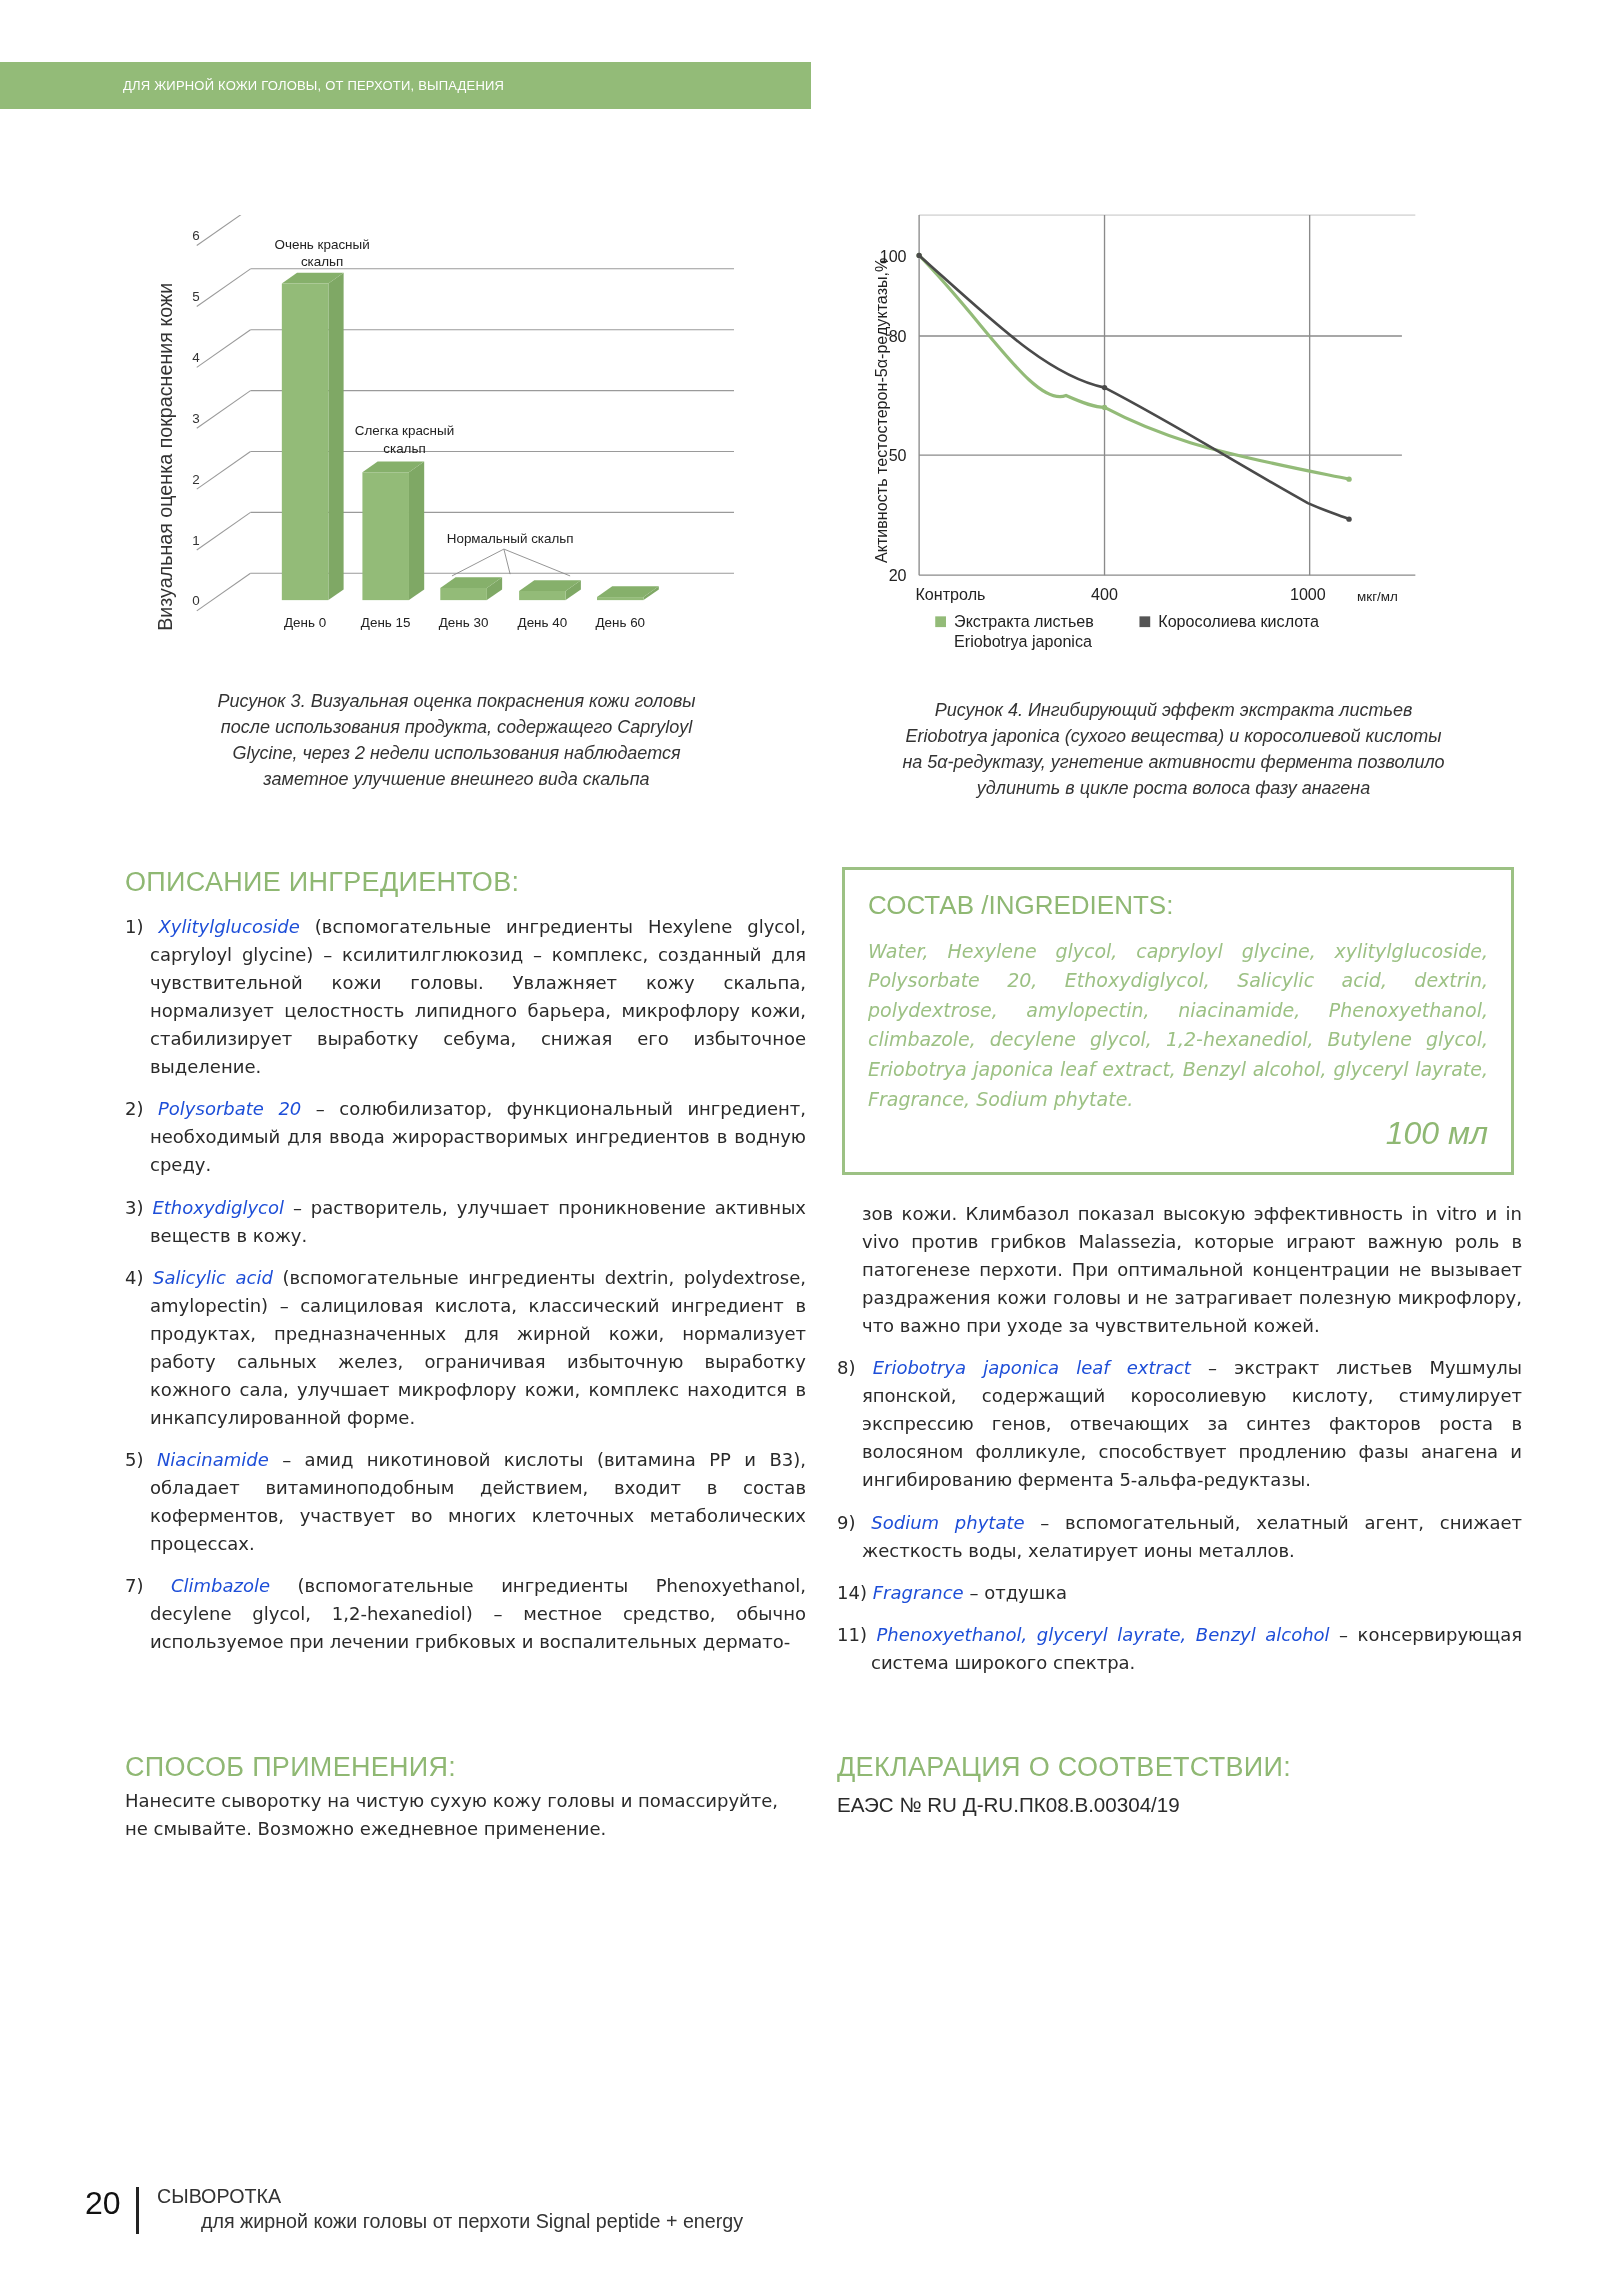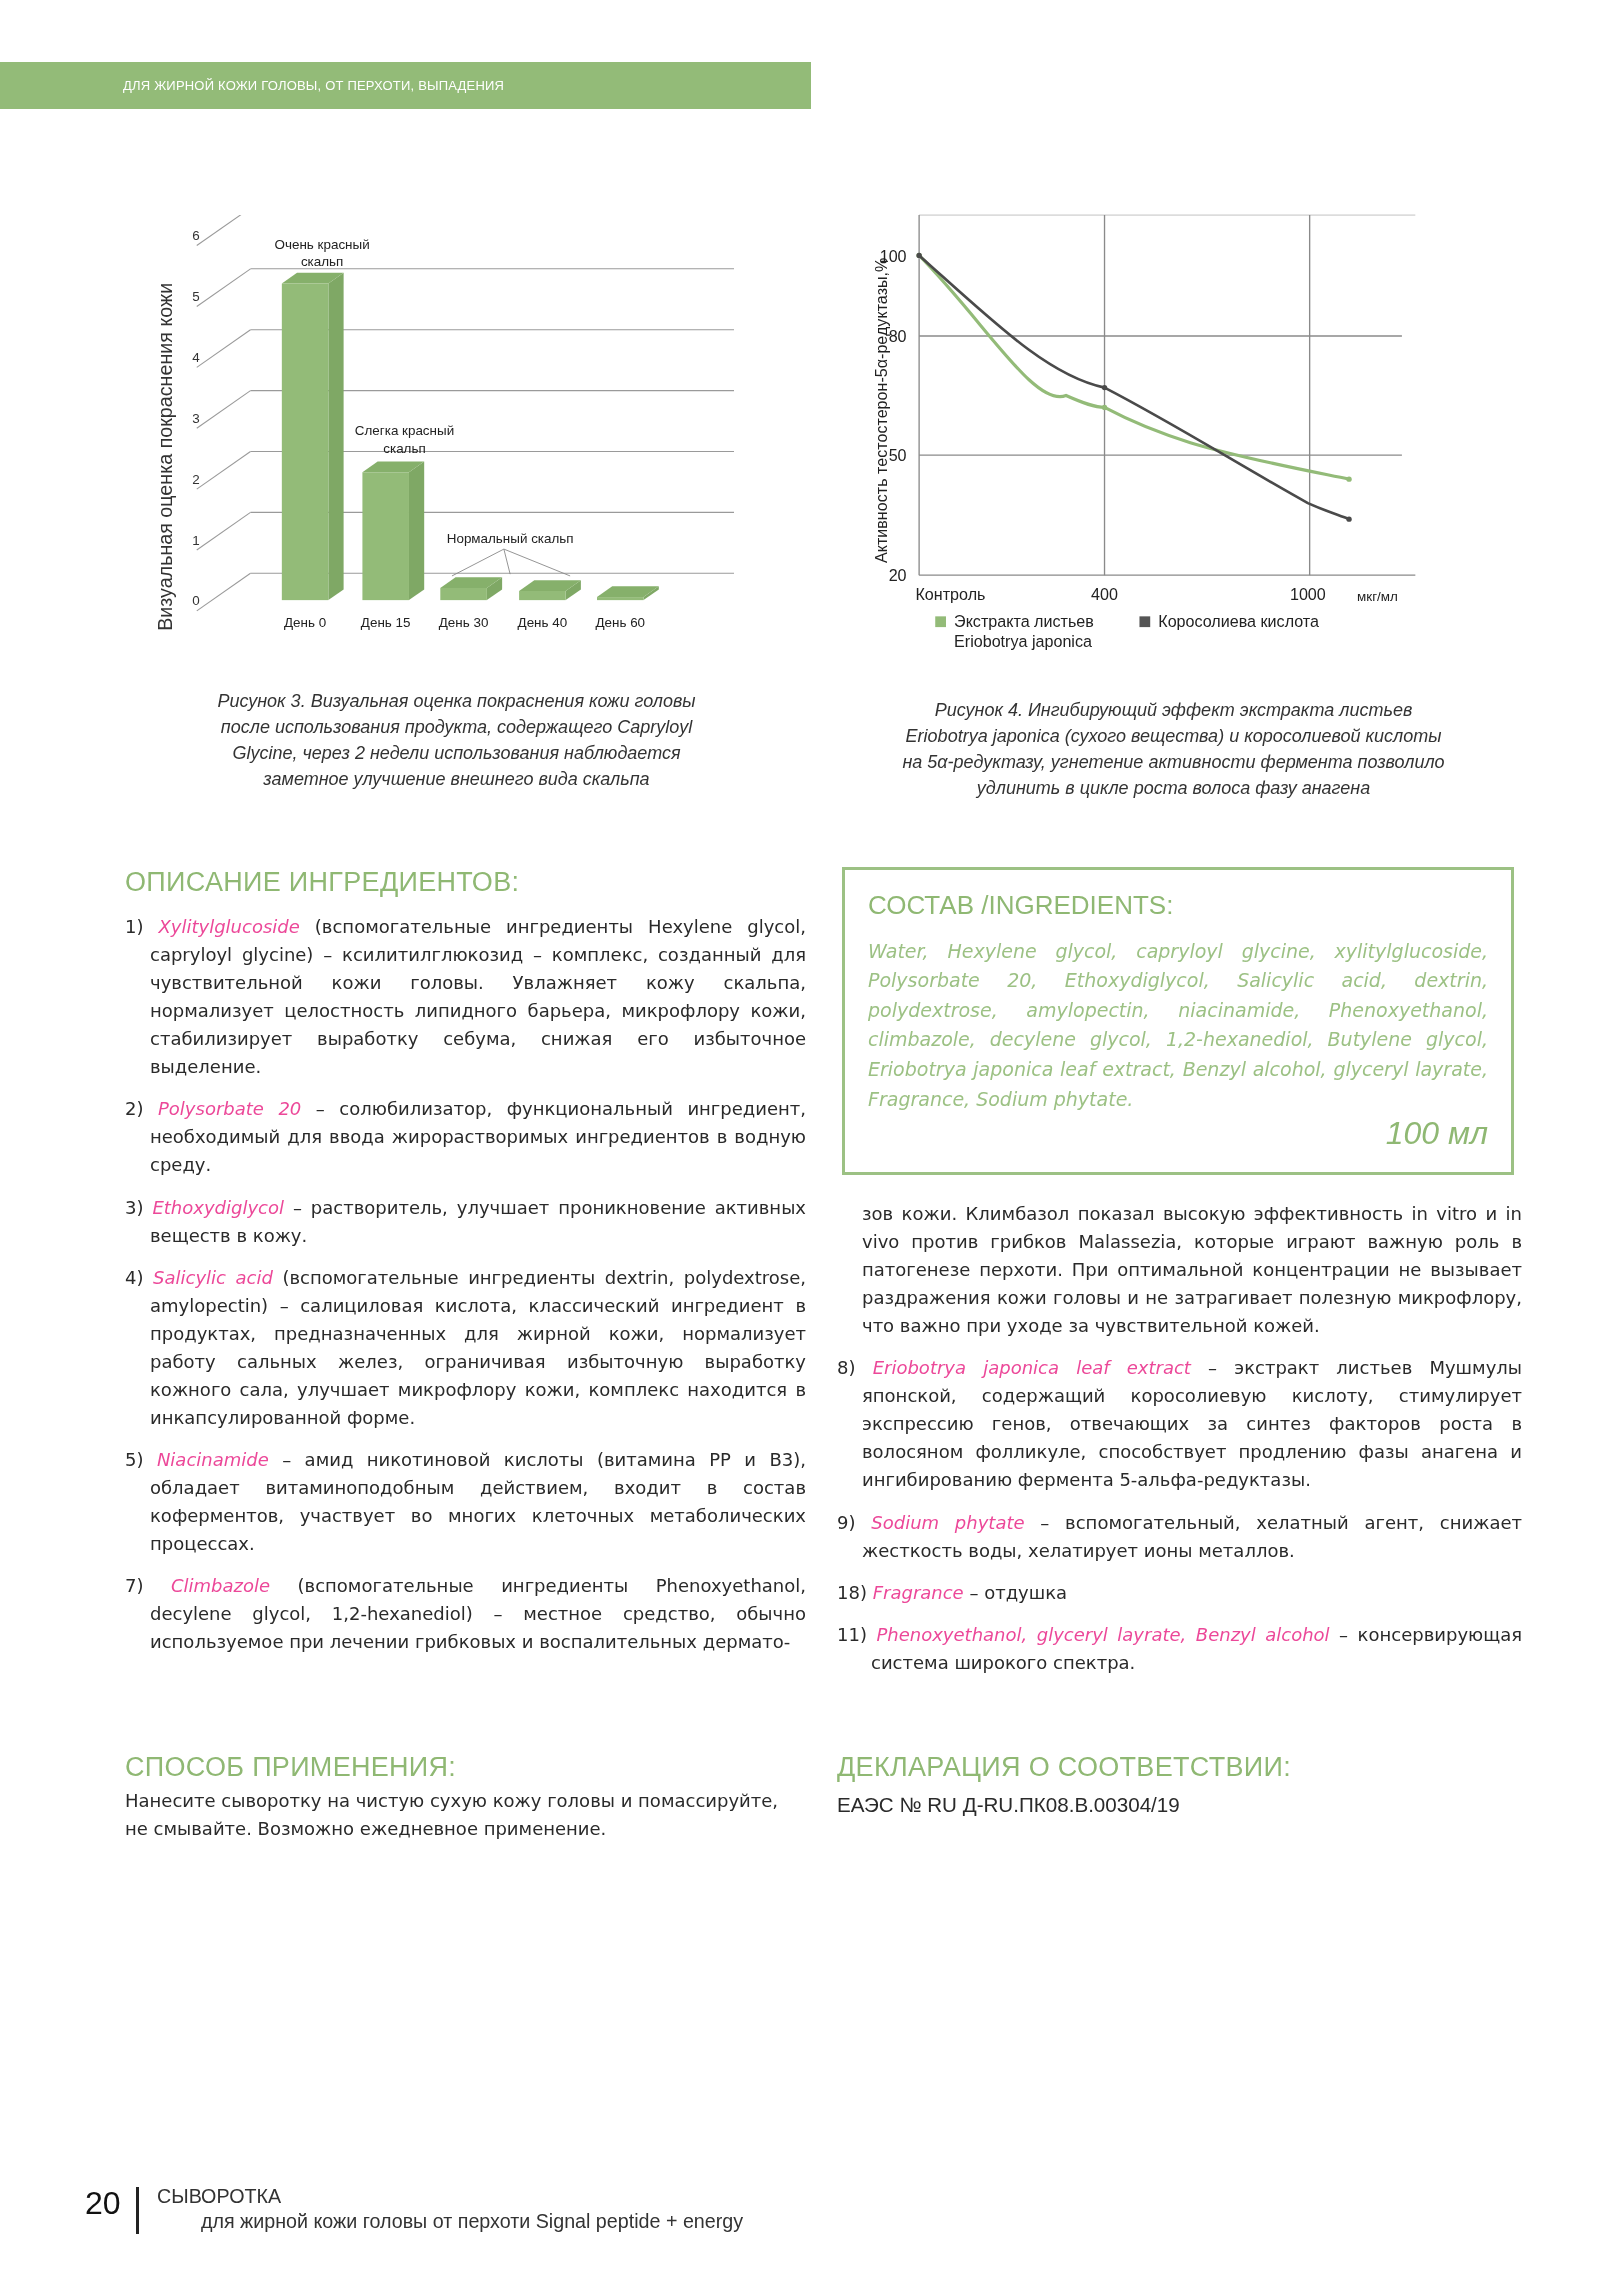--- a/index.html
+++ b/index.html
@@ -5,21 +5,21 @@
   html,body{margin:0;padding:0;background:#ffffff;}
   body{width:1622px;height:2293px;position:relative;overflow:hidden;font-family:"Liberation Sans",sans-serif;color:#222;}
   .banner{position:absolute;left:0;top:62px;width:811px;height:47px;background:#93bb78;color:#fff;font-size:13px;line-height:47px;padding-left:123px;box-sizing:border-box;letter-spacing:0.2px;}
   .chart{position:absolute;}
   svg text{font-family:"Liberation Sans",sans-serif;}
   .caption{position:absolute;font-style:italic;font-size:18px;line-height:26px;text-align:center;color:#333;}
   .h2{position:absolute;color:#8fb873;font-size:27px;font-weight:normal;letter-spacing:0.3px;}
   .col{position:absolute;font-size:19px;line-height:28px;color:#2a2a2a;text-align:justify;font-family:"DejaVu Sans",sans-serif;font-size:18px;}
   .item{margin:0 0 14.3px 0;padding-left:25px;text-indent:-25px;}
   .item.wide{padding-left:34px;text-indent:-34px;}
-  .ing{color:#ec4899;font-style:italic;}
+  .ing{color:#1d4ed8;font-style:italic;}
   .box{position:absolute;left:842px;top:867px;width:672px;height:308px;border:3.6px solid #9cc184;box-sizing:border-box;padding:19.7px 23px;}
   .box .title{color:#8fb873;font-size:26px;margin-bottom:16px;}
   .box .list{color:#9cc184;font-style:italic;font-size:19px;line-height:29.6px;text-align:justify;font-family:"DejaVu Sans",sans-serif;}
   .box .vol{position:absolute;right:23px;bottom:19.7px;color:#8fb873;font-style:italic;font-size:32px;}
   .footer{position:absolute;left:85px;top:2185px;}
   .pg{position:absolute;left:0;top:0;font-size:32px;color:#111;}
   .bar{position:absolute;left:51px;top:1.8px;width:2.7px;height:47px;background:#222;}
   .f1{position:absolute;left:72px;top:0;font-size:19.7px;color:#333;white-space:nowrap;}
   .f2{position:absolute;left:72px;top:25px;font-size:19.7px;color:#333;white-space:nowrap;margin-left:44px;}
 </style>
@@ -150,21 +150,21 @@
 <div class="box">
   <div class="title">СОСТАВ /INGREDIENTS:</div>
   <div class="list">Water, Hexylene glycol, capryloyl glycine, xylitylglucoside, Polysorbate 20, Ethoxydiglycol, Salicylic acid, dextrin, polydextrose, amylopectin, niacinamide, Phenoxyethanol, climbazole, decylene glycol, 1,2-hexanediol, Butylene glycol, Eriobotrya japonica leaf extract, Benzyl alcohol, glyceryl layrate, Fragrance, Sodium phytate.</div>
   <div class="vol">100 мл</div>
 </div>
 
 <div class="col" id="rightcol" style="left:837px;top:1200px;width:685px;">
   <div class="item" style="padding-left:25px;text-indent:0;">зов кожи. Климбазол показал высокую эффективность in vitro и in vivo против грибков Malassezia, которые играют важную роль в патогенезе перхоти. При оптимальной концентрации не вызывает раздражения кожи головы и не затрагивает полезную микрофлору, что важно при уходе за чувствительной кожей.</div>
 <div class="item"><span>8)</span> <span class="ing">Eriobotrya japonica leaf extract</span><span> – экстракт листьев Мушмулы японской, содержащий коросолиевую кислоту, стимулирует экспрессию генов, отвечающих за синтез факторов роста в волосяном фолликуле, способствует продлению фазы анагена и ингибированию фермента 5-альфа-редуктазы.</span></div>
     <div class="item"><span>9)</span> <span class="ing">Sodium phytate</span><span> – вспомогательный, хелатный агент, снижает жесткость воды, хелатирует ионы металлов.</span></div>
-    <div class="item wide"><span>18)</span> <span class="ing">Fragrance</span><span> – отдушка</span></div>
+    <div class="item wide"><span>14)</span> <span class="ing">Fragrance</span><span> – отдушка</span></div>
     <div class="item wide"><span>11)</span> <span class="ing">Phenoxyethanol, glyceryl layrate, Benzyl alcohol</span><span> – консервирующая система широкого спектра.</span></div>
   </div>
 
 <div class="h2" style="left:125px;top:1752px;">СПОСОБ ПРИМЕНЕНИЯ:</div>
 <div class="col" style="left:125px;top:1787px;width:681px;text-align:left;">Нанесите сыворотку на чистую сухую кожу головы и помассируйте, не смывайте. Возможно ежедневное применение.</div>
 
 <div class="h2" style="left:837px;top:1752px;">ДЕКЛАРАЦИЯ О СООТВЕТСТВИИ:</div>
 <div class="col" style="left:837px;top:1791px;width:681px;text-align:left;font-family:Liberation Sans, sans-serif;font-size:20.6px;">ЕАЭС № RU Д-RU.ПК08.В.00304/19</div>
 
 <div class="footer">

